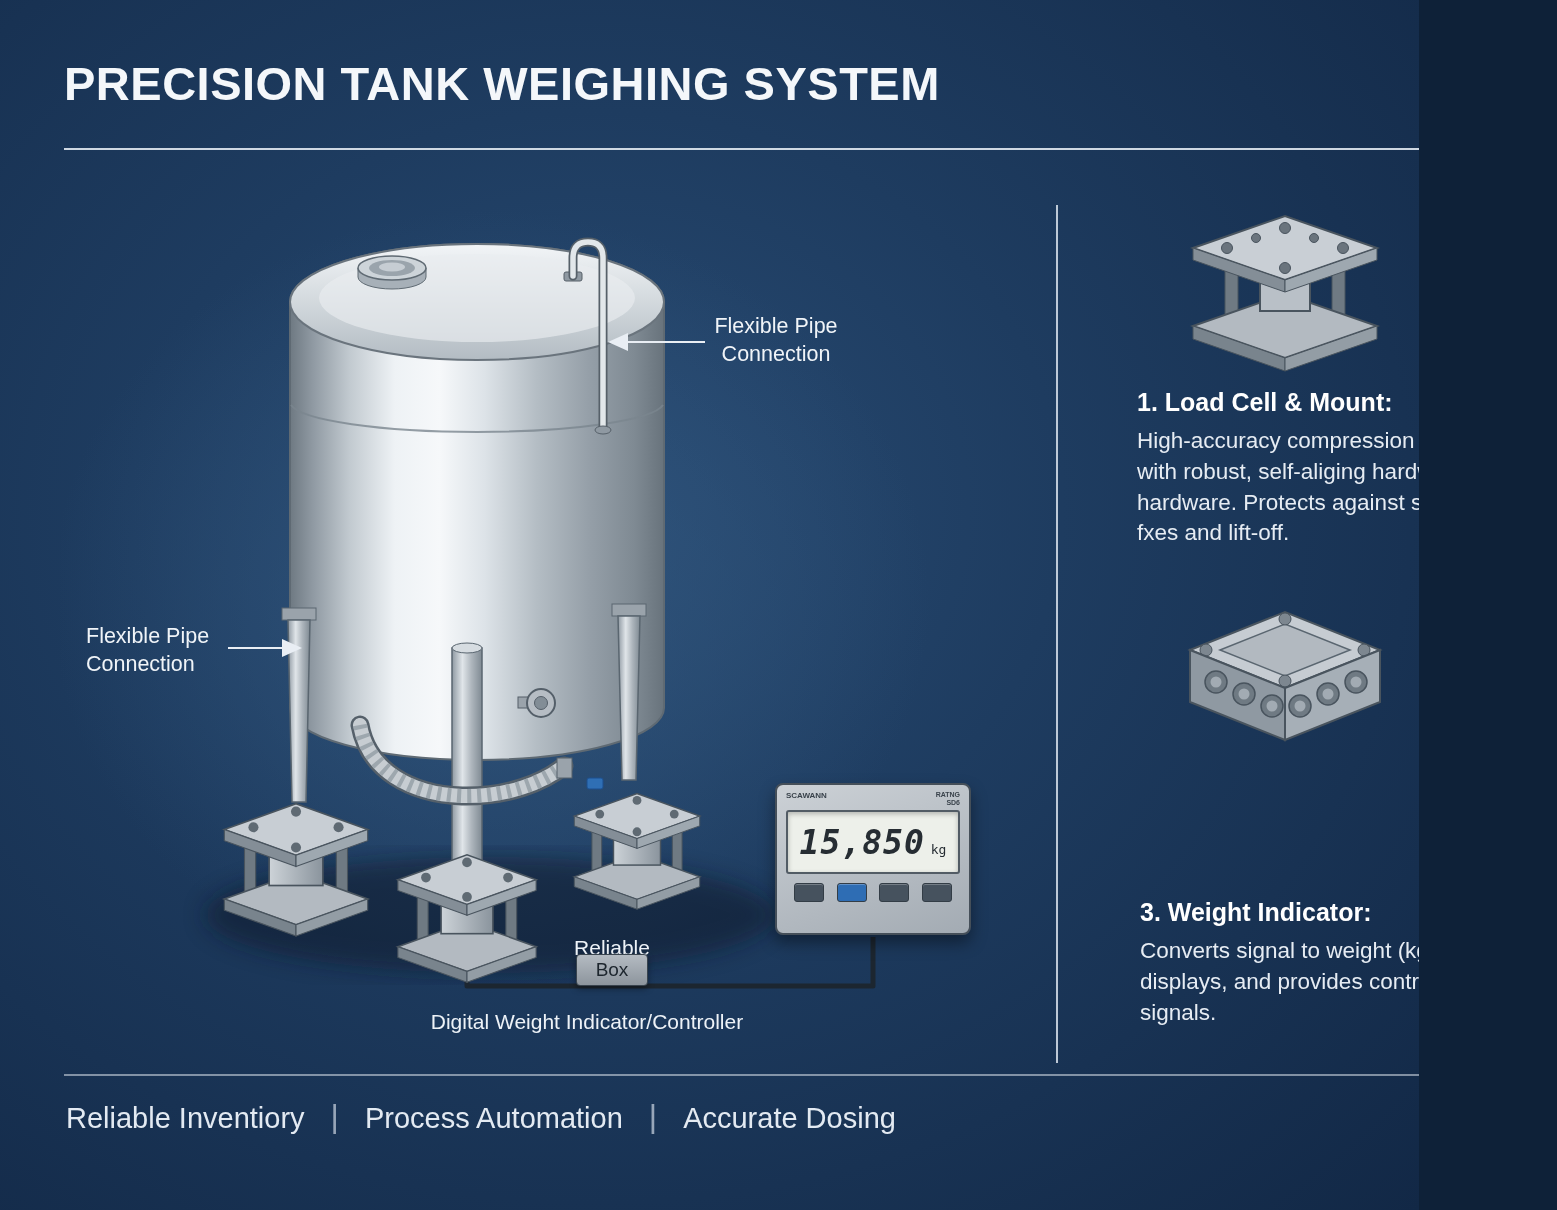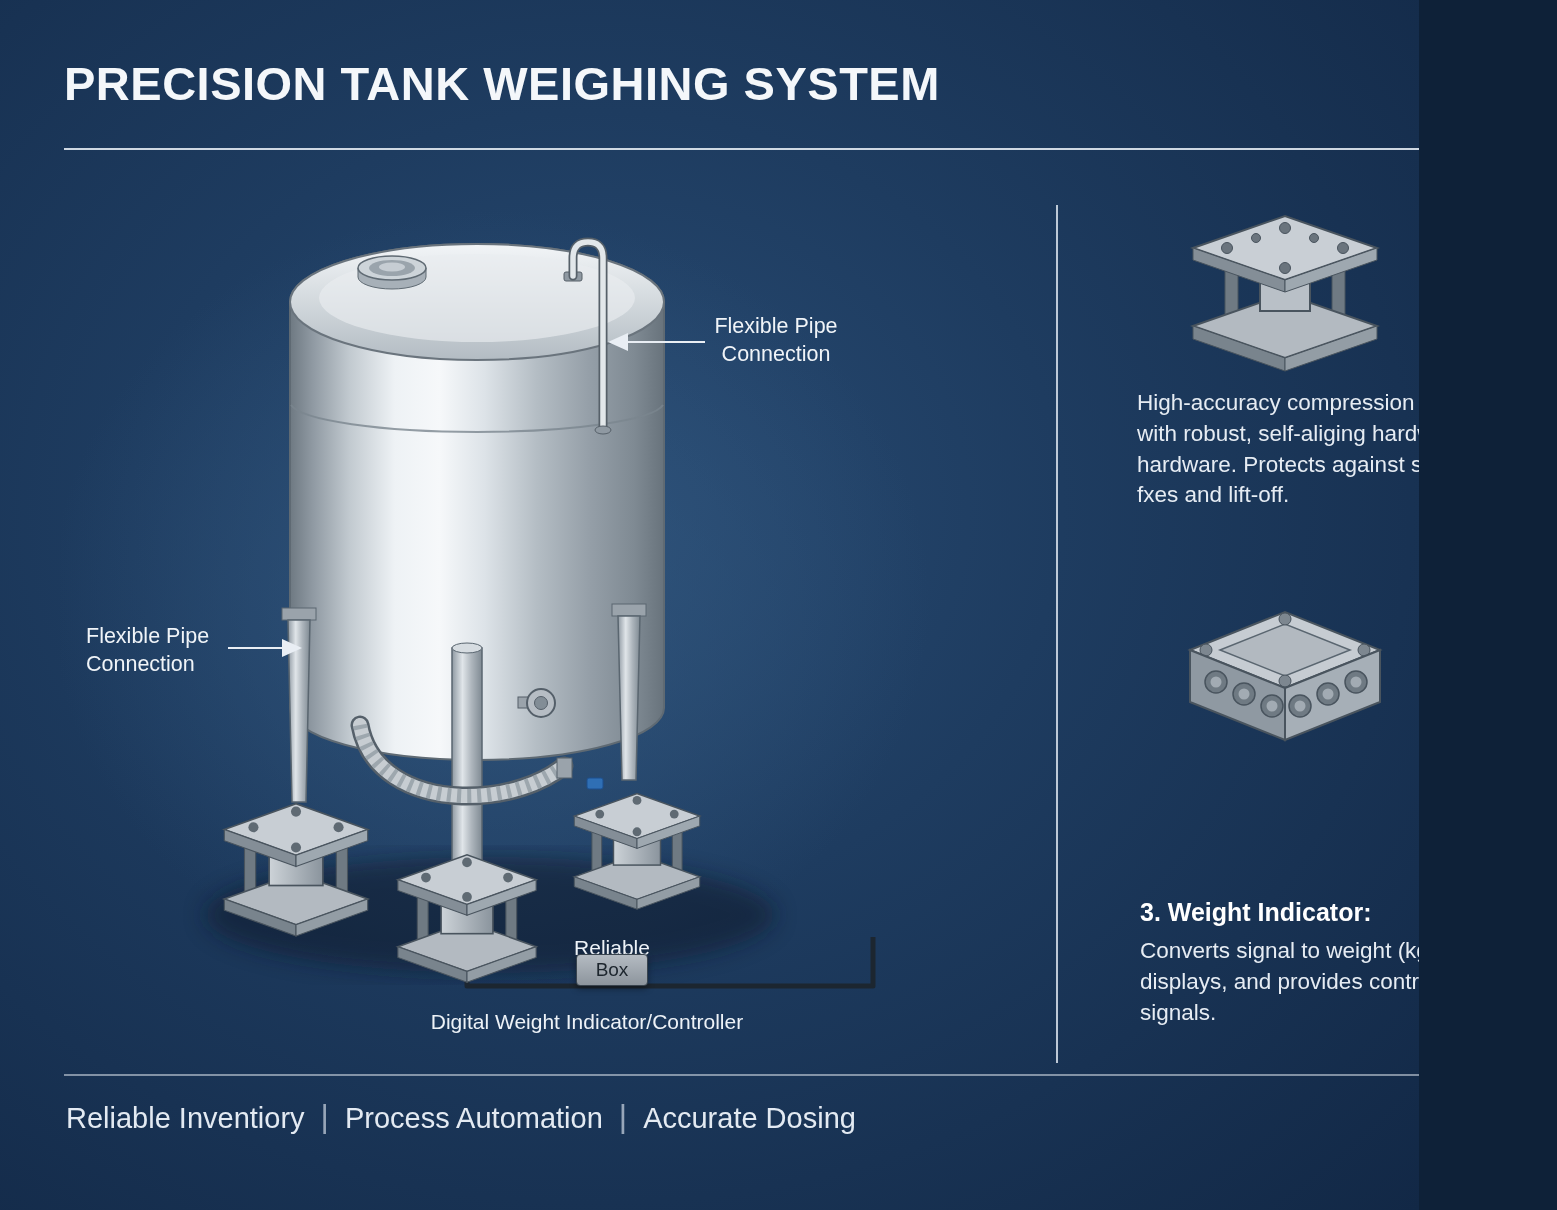--- a/index.html
+++ b/index.html
@@ -59,21 +59,21 @@
   .ind-btn{width:28px;height:17px;border-radius:3px;border:1px solid #333d46;background:#46525e;box-shadow:inset 0 1px 0 rgba(255,255,255,.25);}
   .ind-btn.blue{background:#2e6db4;}
 
   
   .sb-item{position:absolute;}
   .sb-head{margin:0 0 9px 0;font-size:25px;font-weight:700;color:#ffffff;}
   .sb-head-inline{font-size:25px;font-weight:700;color:#ffffff;}
   .sb-body{margin:0;font-size:22.5px;line-height:1.37;color:#e6ecf3;}
 
   
-  .footer{left:66px;top:1100px;display:flex;align-items:center;gap:16px;font-size:29px;font-weight:500;color:#e3eaf2;white-space:nowrap;}
+  .footer{left:66px;top:1100px;display:flex;align-items:center;gap:26px;font-size:29px;font-weight:500;color:#e3eaf2;white-space:nowrap;}
   .footer .sep{color:rgba(220,228,238,.65);font-weight:300;font-size:32px;transform:translateY(-2px);}
 </style>
 </head>
 <body>
 
 <div id="canvas">
 
   <div class="abs title">PRECISION TANK WEIGHING SYSTEM</div>
   <div class="abs rule"></div>
   <div class="abs rule-bottom"></div>
@@ -198,20 +198,39 @@
   <div class="abs overlay pipe-label left">Flexible Pipe
 Connection</div>
 
   <div class="abs overlay junction-label">Reliable</div>
   <div class="abs overlay junction-box">
     <span>Box</span>
   </div>
 
   <div class="abs overlay indicator-caption">Digital Weight Indicator/Controller</div>
 
+  <div class="abs overlay indicator">
+    <div class="ind-top">
+      <span>SCAWANN</span>
+      <span class="ind-top-right">
+        <span>RATNG</span><br>
+        <span>SD6</span>
+      </span>
+    </div>
+    <div class="lcd">
+      <span class="lcd-reading">15,850</span>
+      <span class="lcd-unit">kg</span>
+    </div>
+    <div class="btn-row">
+      <div class="ind-btn"></div>
+      <div class="ind-btn blue"></div>
+      <div class="ind-btn"></div>
+      <div class="ind-btn"></div>
+    </div>
+  </div>
 
   <svg class="abs overlay" style="left:1165px;top:208px;" width="240" height="168" viewBox="0 0 240 168">
     <rect x="60" y="45" width="13" height="70" fill="#6f7a83" stroke="#49545e"></rect>
     <rect x="167" y="45" width="13" height="70" fill="#6f7a83" stroke="#49545e"></rect>
     <polygon points="28,118 120,86 212,118 120,150" fill="#b3bac1" stroke="#49545e" stroke-width="2"></polygon>
     <polygon points="28,118 120,150 120,163 28,131" fill="#79848d" stroke="#49545e"></polygon>
     <polygon points="120,150 212,118 212,131 120,163" fill="#939da5" stroke="#49545e"></polygon>
     <rect x="95" y="55" width="50" height="48" fill="#b9c0c7" stroke="#49545e" stroke-width="2"></rect>
     <polygon points="28,40 120,8 212,40 120,72" fill="#c9cfd5" stroke="#49545e" stroke-width="2"></polygon>
     <polygon points="28,40 120,72 120,84 28,52" fill="#848e97" stroke="#49545e"></polygon>
@@ -249,20 +268,21 @@
       <circle cx="48" cy="94" r="5.5"></circle>
         <circle cx="76" cy="106" r="5.5"></circle>
         <circle cx="104" cy="118" r="5.5"></circle>
       <circle cx="132" cy="118" r="5.5"></circle>
         <circle cx="160" cy="106" r="5.5"></circle>
         <circle cx="188" cy="94" r="5.5"></circle>
     </g>
   </svg>
 
   <div class="sb-item" style="left:1137px;top:388px;width:392px;">
+    <p class="sb-head">1. Load Cell &amp; Mount:</p>
     <p class="sb-body">High-accuracy compression sensor with robust, self-aliging hardware, hardware. Protects against side fore fxes and lift-off.</p>
   </div>
 
 
   <div class="sb-item" style="left:1140px;top:898px;width:350px;">
     <p class="sb-head">3. Weight Indicator:</p>
     <p class="sb-body">Converts signal to weight (kg/lbs), displays, and provides control signals.</p>
   </div>
 
   <div class="abs footer">

